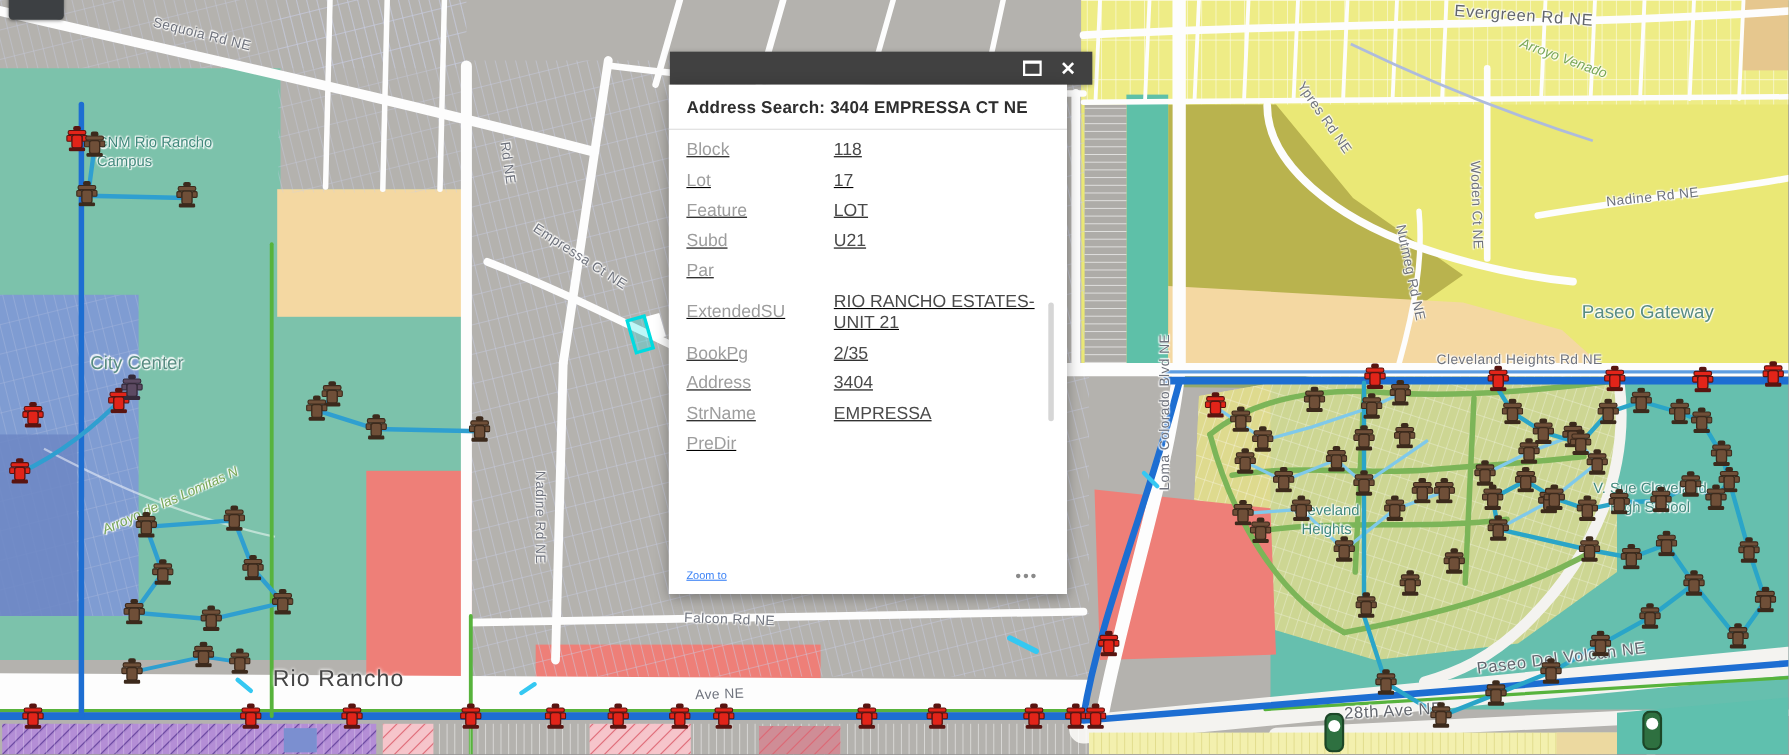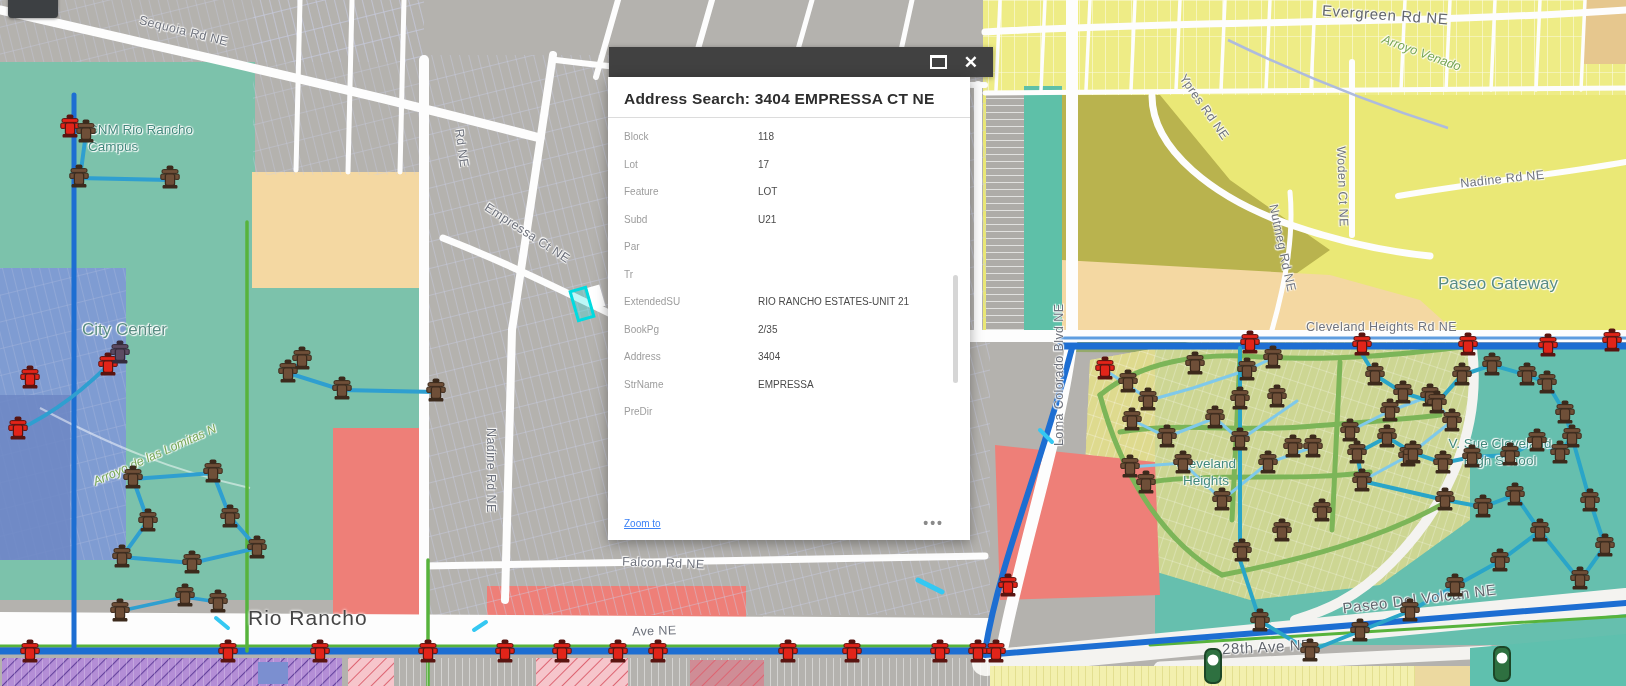--- a/index.html
+++ b/index.html
@@ -29,21 +29,21 @@
   .popup-bar{position:absolute;left:609px;top:47px;width:384px;height:30px;background:#414141;
              display:flex;justify-content:flex-end;align-items:center;gap:17px;
              padding-right:15px;box-sizing:border-box;box-shadow:0 1px 5px rgba(0,0,0,.35);}
   .maxbox{width:13px;height:9px;border:2px solid #fff;border-top-width:3px;display:inline-block;cursor:pointer;}
   .closex{color:#fff;font-size:17px;font-weight:bold;line-height:1;cursor:pointer;}
   .popup{position:absolute;left:608px;top:77px;width:362px;height:463px;background:#fff;
          box-shadow:0 3px 12px rgba(0,0,0,.35);}
   .ptitle{font-size:15.5px;font-weight:bold;color:#2e2e2e;padding:13px 16px 9px;
           border-bottom:1px solid #dcdcdc;letter-spacing:.2px;}
   .pfields{padding:5px 16px 0;}
-  .prow{display:flex;align-items:flex-start;padding:4px 0;font-size:10px;line-height:19.5px;}
+  .prow{display:flex;align-items:center;padding:4px 0;font-size:16px;line-height:19.5px;text-decoration:underline;}
   .plabel{flex:0 0 134px;color:#9d9d9d;}
   .pvalue{flex:1;color:#4a4a4a;}
   .pfooter{position:absolute;left:0;bottom:0;width:100%;height:30px;display:flex;
            align-items:center;justify-content:space-between;padding:0 26px 4px 16px;box-sizing:border-box;}
   .zoomto{color:#3b82f6;text-decoration:underline;font-size:10px;cursor:pointer;}
   .dots{color:#8a8a8a;font-size:14px;letter-spacing:2px;font-weight:bold;cursor:pointer;}
   .pscroll{position:absolute;right:12px;top:198px;width:5px;height:108px;background:#d6d6d6;border-radius:3px;}
 </style>
 </head>
 <body>
@@ -1075,24 +1075,20 @@
         </div>
         <div class="prow">
           <span class="plabel">Subd</span>
           <span class="pvalue">U21</span>
         </div>
         <div class="prow">
           <span class="plabel">Par</span>
           <span class="pvalue"></span>
         </div>
         <div class="prow">
-          <span class="plabel">Tr</span>
-          <span class="pvalue"></span>
-        </div>
-        <div class="prow">
           <span class="plabel">ExtendedSU</span>
           <span class="pvalue">RIO RANCHO ESTATES-UNIT 21</span>
         </div>
         <div class="prow">
           <span class="plabel">BookPg</span>
           <span class="pvalue">2/35</span>
         </div>
         <div class="prow">
           <span class="plabel">Address</span>
           <span class="pvalue">3404</span>

